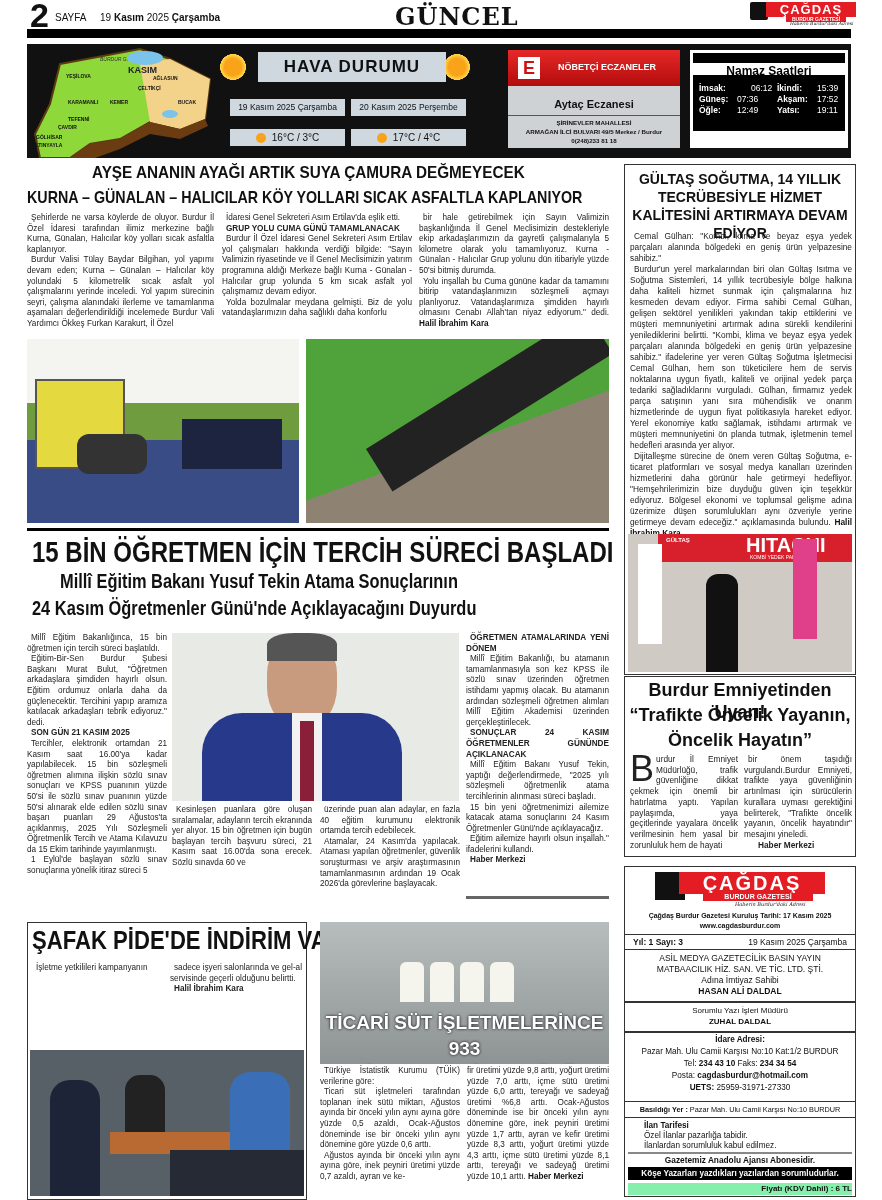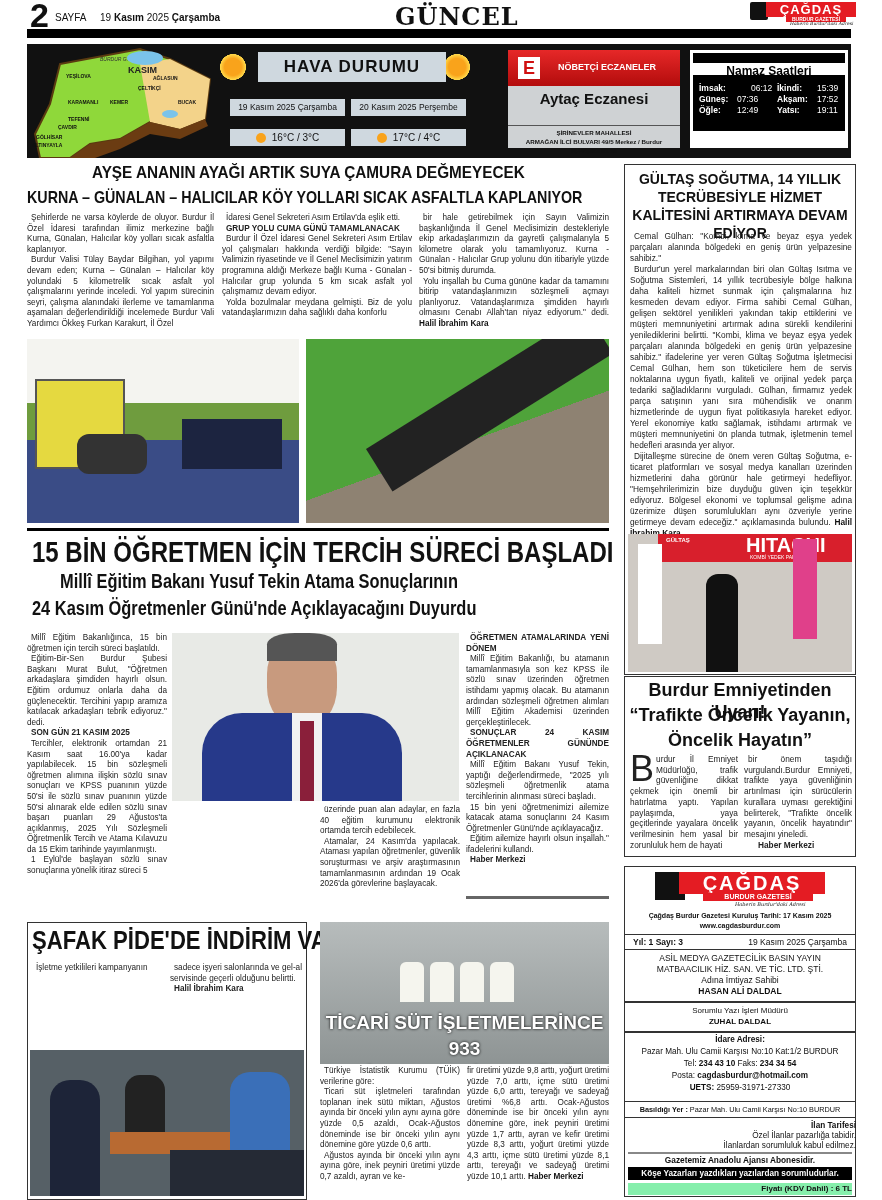--- a/index.html
+++ b/index.html
@@ -78,21 +78,21 @@
 </div>
 <div class="abs wx-box" style="left:351px;top:129px;width:115px;font-size:10px">
   <span style="display:inline-block;width:10px;height:10px;border-radius:50%;background:#f9a31b;vertical-align:middle;margin-right:6px"></span><span>17°C /  4°C</span>
 </div>
 
 <div class="abs ecz">
   <div class="ecz-top">
     <div style="position:absolute;left:10px;top:7px;width:22px;height:22px;background:#fff;color:#d01010;font-weight:bold;font-size:18px;text-align:center;line-height:22px">E</div>
     <div style="position:absolute;left:50px;top:12px;color:#fff;font-size:9px;font-weight:bold">NÖBETÇİ ECZANELER</div>
   </div>
-  <div style="text-align:center;font-size:15px;font-weight:bold;padding-top:4px;border-bottom:1px solid #555;height:40px">Aytaç Eczanesi</div>
+  <div style="text-align:center;font-size:11px;font-weight:bold;padding-top:12px;border-bottom:1px solid #555;height:30px">Aytaç Eczanesi</div>
   <div style="text-align:center;font-size:6.2px;font-weight:bold;line-height:9px;padding-top:2px">
     <div>ŞİRİNEVLER MAHALLESİ</div>
     <div>ARMAĞAN İLCİ BULVARI 49/5 Merkez / Burdur</div>
     <div>0(248)233 81 18</div>
   </div>
 </div>
 
 <div class="abs namaz">
   <div class="namaz-in">
     <div style="position:absolute;left:0;top:10px;width:100%;height:12px;background:#fff"></div>
@@ -166,20 +166,21 @@
   <p>1 Eylül'de başlayan sözlü sınav sonuçlarına yönelik itiraz süreci 5</p>
 </div>
 <div class="abs photo" style="left:172px;top:633px;width:287px;height:168px;background:#e8eae6">
   <div style="position:absolute;left:95px;top:5px;width:70px;height:90px;border-radius:40% 40% 45% 45%;background:#c89a7e"></div>
   <div style="position:absolute;left:95px;top:0;width:70px;height:28px;border-radius:40% 40% 0 0;background:#555"></div>
   <div style="position:absolute;left:30px;top:80px;width:200px;height:90px;border-radius:40px 40px 0 0;background:#26398a"></div>
   <div style="position:absolute;left:120px;top:80px;width:30px;height:90px;background:#f2f2f2"></div>
   <div style="position:absolute;left:128px;top:88px;width:14px;height:80px;background:#8a1f3a"></div>
 </div>
 <div class="abs txt" style="left:172px;top:805px;width:140px">
+  <p>Kesinleşen puanlara göre oluşan sıralamalar, adayların tercih ekranında yer alıyor. 15 bin öğretmen için bugün başlayan tercih başvuru süreci, 21 Kasım saat 16.00'da sona erecek. Sözlü sınavda 60 ve</p>
 </div>
 <div class="abs txt" style="left:320px;top:805px;width:140px">
   <p>üzerinde puan alan adaylar, en fazla 40 eğitim kurumunu elektronik ortamda tercih edebilecek.</p>
   <p>Atamalar, 24 Kasım'da yapılacak. Ataması yapılan öğretmenler, güvenlik soruşturması ve arşiv araştırmasının tamamlanmasının ardından 19 Ocak 2026'da görevlerine başlayacak.</p>
 </div>
 <div class="abs txt" style="left:466px;top:633px;width:143px">
   <p style="font-weight:bold">ÖĞRETMEN ATAMALARINDA YENİ DÖNEM</p>
   <p>Millî Eğitim Bakanlığı, bu atamanın tamamlanmasıyla son kez KPSS ile sözlü sınav üzerinden öğretmen istihdamı yapmış olacak. Bu atamanın ardından sözleşmeli öğretmen alımları Millî Eğitim Akademisi üzerinden gerçekleştirilecek.</p>
   <p style="font-weight:bold">SONUÇLAR 24 KASIM ÖĞRETMENLER GÜNÜNDE AÇIKLANACAK</p>
   <p>Millî Eğitim Bakanı Yusuf Tekin, yaptığı değerlendirmede, "2025 yılı sözleşmeli öğretmenlik atama tercihlerinin alınması süreci başladı.</p>
@@ -231,21 +232,21 @@
 <div class="abs" style="left:624px;top:1034px;width:232px;text-align:center;font-size:8.2px;line-height:12px">
   <div style="font-weight:bold">İdare Adresi:</div>
   <div>Pazar Mah. Ulu Camii Karşısı No:10 Kat:1/2 BURDUR</div>
   <div><span>Tel:</span> <b>234 43 10</b> <span>Faks:</span> <b>234 34 54</b></div>
   <div><span>Posta:</span> <b>cagdasburdur@hotmail.com</b></div>
   <div><b>UETS:</b> <span>25959-31971-27330</span></div>
 </div>
 <div class="abs" style="left:625px;top:1101px;width:230px;border-top:1.5px solid #333;border-bottom:1.5px solid #333;height:17px;text-align:center;font-size:7.3px;line-height:15px">
   <b>Basıldığı Yer :</b> <span>Pazar Mah. Ulu Camii Karşısı No:10 BURDUR</span>
 </div>
-<div class="abs" style="left:624px;top:1121px;width:232px;text-align:right;font-size:8.2px;line-height:10px">
+<div class="abs" style="left:644px;top:1121px;width:232px;text-align:left;font-size:8.2px;line-height:10px">
   <div style="font-weight:bold">İlan Tarifesi</div>
   <div>Özel İlanlar pazarlığa tabidir.</div>
   <div>İlanlardan sorumluluk kabul edilmez.</div>
 </div>
 <div class="abs" style="left:628px;top:1152px;width:224px;height:1.5px;background:#888"></div>
 <div class="abs" style="left:624px;top:1155px;width:232px;text-align:center;font-size:8.3px;font-weight:bold">Gazetemiz Anadolu Ajansı Abonesidir.</div>
 <div class="abs" style="left:628px;top:1167px;width:224px;height:13px;background:#000;color:#fff;text-align:center;font-size:8.2px;line-height:13px;font-weight:bold">Köşe Yazarları  yazdıkları yazılardan sorumludurlar.</div>
 <div class="abs" style="left:628px;top:1183px;width:224px;height:12px;background:#86efac;text-align:right;font-size:8px;line-height:12px;font-weight:bold">Fiyatı (KDV Dahil) :  6 TL</div>
 
 <div class="abs box" style="left:27px;top:922px;width:280px;height:278px"></div>

